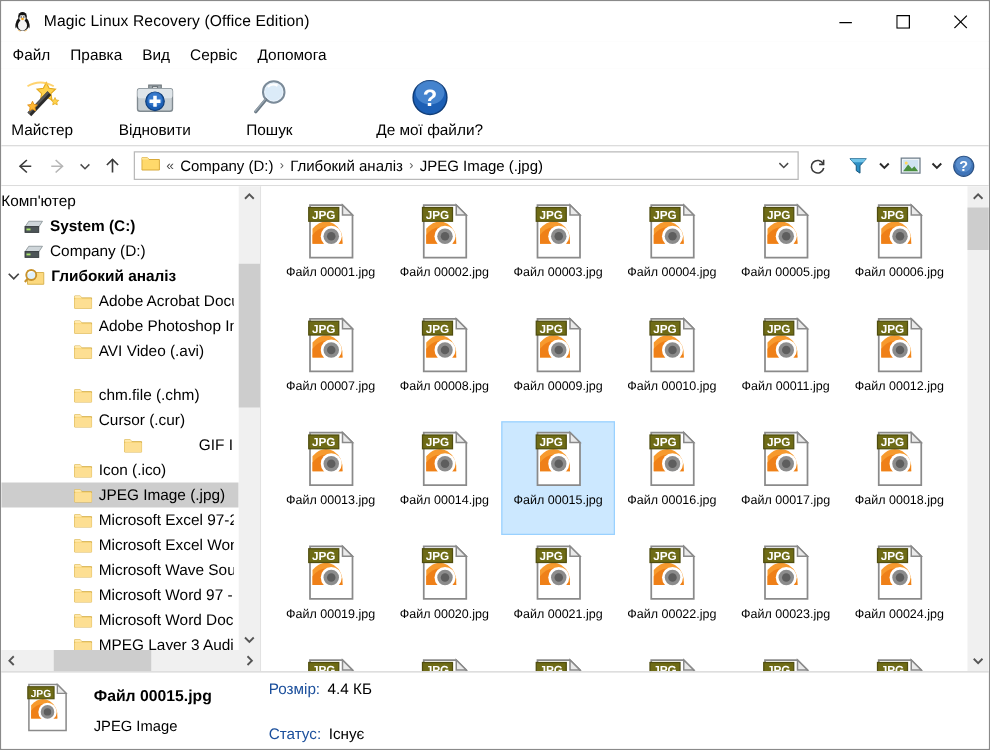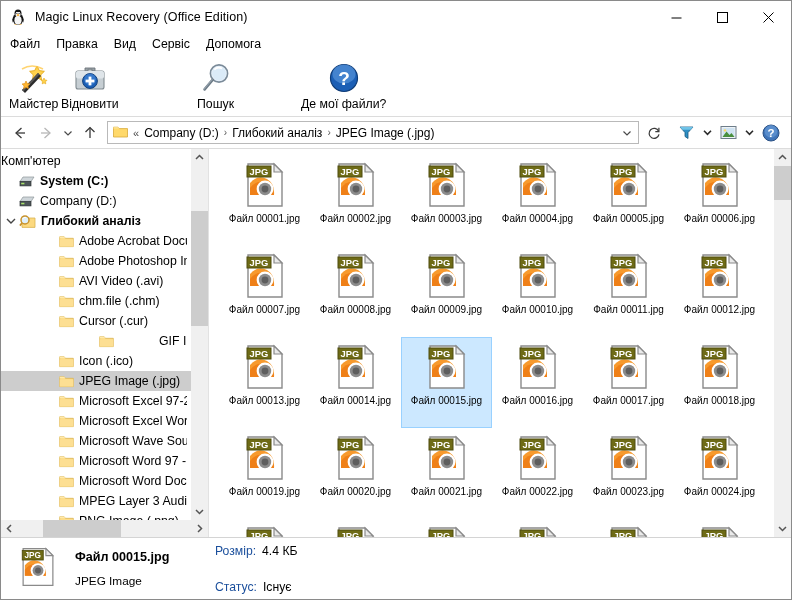--- a/index.html
+++ b/index.html
@@ -267,21 +267,21 @@
         <span class="tb-ico"><svg width="36" height="36" viewBox="0 0 36 36">
             <path d="M21 6 L23.3 10.6 L28.4 11.3 L24.7 14.9 L25.6 20 L21 17.6 L16.4 20 L17.3 14.9 L13.6 11.3 L18.7 10.6 Z" fill="#ffd24d" stroke="#e2a81e" stroke-width="0.9"></path>
             <path d="M6 30 L22 13 L25 16 L9 33 Z" fill="#2b2b2b"></path>
             <path d="M6 30 L22 13 L23.4 14.4 L7.4 31.4 Z" fill="#575757"></path>
             <path d="M10 21 L11.2 23.6 L13.9 24 L11.9 25.9 L12.4 28.6 L10 27.3 L7.6 28.6 L8.1 25.9 L6.1 24 L8.8 23.6 Z" fill="#ffb733" stroke="#df8f16" stroke-width="0.7"></path>
             <path d="M28 18 L28.9 20 L31 20.3 L29.5 21.8 L29.8 23.9 L28 22.9 L26.2 23.9 L26.5 21.8 L25 20.3 L27.1 20 Z" fill="#ffd24d" stroke="#e2a81e" stroke-width="0.6"></path>
             <path d="M6 9 Q16 3 27 9" fill="none" stroke="#ffc94d" stroke-width="1.5" opacity="0.8"></path>
           </svg></span>
         <span class="tb-label">Майстер</span>
       </div>
-      <div class="tb-btn" style="left: 60px; align-items: center;">
+      <div class="tb-btn" style="left: 94px; align-items: center;">
         <span class="tb-ico"><svg width="36" height="36" viewBox="0 0 36 36">
             <path d="M13 8 L13 11 L16 11 L16 9.3 L20 9.3 L20 11 L23 11 L23 8 Z" fill="#9aa3a8" stroke="#6d757a" stroke-width="0.9"></path>
             <rect x="4" y="11" width="28" height="18" rx="2" fill="#c6ced3" stroke="#808a90" stroke-width="1.1"></rect>
             <rect x="4" y="11" width="28" height="7.5" rx="2" fill="#dfe5e9"></rect>
             <circle cx="18" cy="21" r="7.4" fill="#1c5fb5" stroke="#12407c" stroke-width="1"></circle>
             <circle cx="18" cy="19.3" r="5.8" fill="#4a8ddd" opacity="0.55"></circle>
             <rect x="16.6" y="16.6" width="2.8" height="8.8" fill="#ffffff"></rect>
             <rect x="13.6" y="19.6" width="8.8" height="2.8" fill="#ffffff"></rect>
           </svg></span>
         <span class="tb-label">Відновити</span>
@@ -467,21 +467,21 @@
               <span class="twist"></span>
               <span class="ticon">
                 <svg width="15" height="13" viewBox="0 0 15 13">
                   <path d="M0.7 1.8 L5.2 1.8 L6.4 3.3 L14.3 3.3 L14.3 11.6 L0.7 11.6 Z" fill="#fcd97f" stroke="#d9b452" stroke-width="0.8"></path>
                   <path d="M0.7 1.8 L5.2 1.8 L6.4 3.3 L0.7 3.3 Z" fill="#ffe9ad"></path>
                   <rect x="0.7" y="4.4" width="13.6" height="7.2" fill="#fddf93"></rect>
                 </svg>
               </span>
               <span class="tlabel">AVI Video (.avi)</span>
             </div>
-            <div class="tnode" style="padding-left: 42px;">
+            <div class="tnode" style="padding-left: 42px; margin-top: 15px;">
               <span class="twist"></span>
               <span class="ticon">
                 <svg width="15" height="13" viewBox="0 0 15 13">
                   <path d="M0.7 1.8 L5.2 1.8 L6.4 3.3 L14.3 3.3 L14.3 11.6 L0.7 11.6 Z" fill="#fcd97f" stroke="#d9b452" stroke-width="0.8"></path>
                   <path d="M0.7 1.8 L5.2 1.8 L6.4 3.3 L0.7 3.3 Z" fill="#ffe9ad"></path>
                   <rect x="0.7" y="4.4" width="13.6" height="7.2" fill="#fddf93"></rect>
                 </svg>
               </span>
               <span class="tlabel">chm.file (.chm)</span>
             </div>

